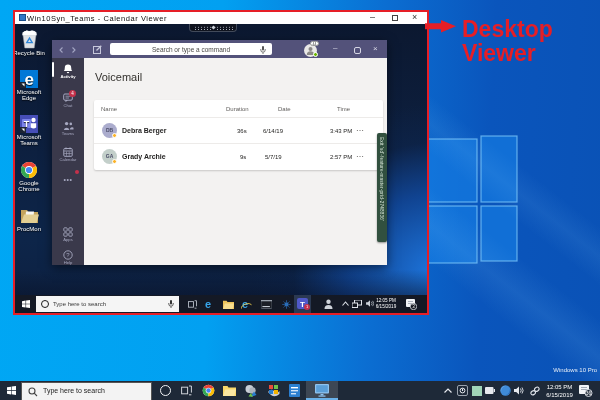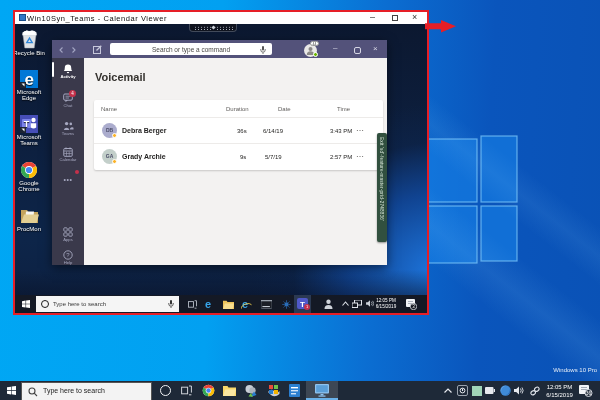--- a/index.html
+++ b/index.html
@@ -56,21 +56,21 @@
 
 #teams { position:absolute; left:37px; top:16px; width:335px; height:225px; background:#f3f2f1; box-shadow:0 3px 10px rgba(0,0,0,.5); }
 #ttl { position:absolute; left:0; top:0; width:335px; height:18px; background:#53527a; }
 #tsearch { position:absolute; left:58px; top:3px; width:162px; height:12px; background:#fff; border-radius:2px; }
 #tsearch span { display:block; text-align:center; font-size:6.5px; color:#4a4947; margin-top:2.6px; }
 .tctl { position:absolute; top:4px; font-size:8px; color:#d6d6e4; }
 #tside { position:absolute; left:0; top:18px; width:32px; height:207px; background:#3a394b; }
 .sitem { position:absolute; width:32px; text-align:center; color:#a6a8c0; font-size:4.2px; }
 .sitem svg { display:block; margin:0 auto; }
 #tmain { position:absolute; left:32px; top:18px; width:303px; height:207px; background:#f3f2f1; }
-#vmh { position:absolute; left:11px; top:13px; font-size:11px; font-weight:bold; color:#34322e; }
+#vmh { position:absolute; left:11px; top:13px; font-size:11px; font-weight:normal; color:#34322e; }
 #card { position:absolute; left:10px; top:42px; width:289px; height:70px; background:#fff; border-radius:2px; box-shadow:0 1px 2px rgba(0,0,0,.18); }
 .hdr { position:absolute; top:6px; font-size:6px; color:#605e5c; }
 .row { position:absolute; left:0; width:289px; height:26px; border-top:1px solid #edebe9; }
 .avt { position:absolute; left:8px; top:5px; width:15px; height:15px; border-radius:50%; font-size:5px; font-weight:bold; color:#494b66; text-align:center; line-height:15px; }
 .avdot { position:absolute; left:18px; top:15px; width:5px; height:5px; border-radius:50%; background:#fcb327; border:1px solid #fff; }
 .rname { position:absolute; left:28px; top:9px; font-size:7px; font-weight:bold; color:#252423; }
 .rcell { position:absolute; top:10px; font-size:6px; color:#252423; }
 .rdots { position:absolute; left:262px; top:8px; font-size:8px; color:#605e5c; letter-spacing:1px; }
 #gtag { position:absolute; left:325px; top:93px; width:10px; height:109px; background:#31503f; border-radius:2px; box-shadow:0 1px 2px rgba(0,0,0,.4); }
 #gtag span { position:absolute; left:2px; top:4px; writing-mode:vertical-rl; font-size:4.6px; color:#ddeadd; letter-spacing:.2px; white-space:nowrap; }
@@ -470,14 +470,15 @@
             <circle cx="8.5" cy="7.5" r="3.2" fill="#11151e" stroke="#dfe3ea" stroke-width=".8"></circle>
             <text x="8.5" y="9.4" font-size="4.5" fill="#fff" text-anchor="middle" font-family="Liberation Sans">3</text>
           </svg>
       </div>
     </div>
   </div>
 
   <svg class="abs" style="left:425px;top:20px" width="32" height="13" viewBox="0 0 32 13">
     <path fill="#e61e26" d="M0 3.3 H16 V0 L31 6.3 L16 12.6 V9.3 H0 Z"></path>
   </svg>
+  <div id="note">Desktop<br>Viewer</div>
 
 </div>
 
 </body></html>

